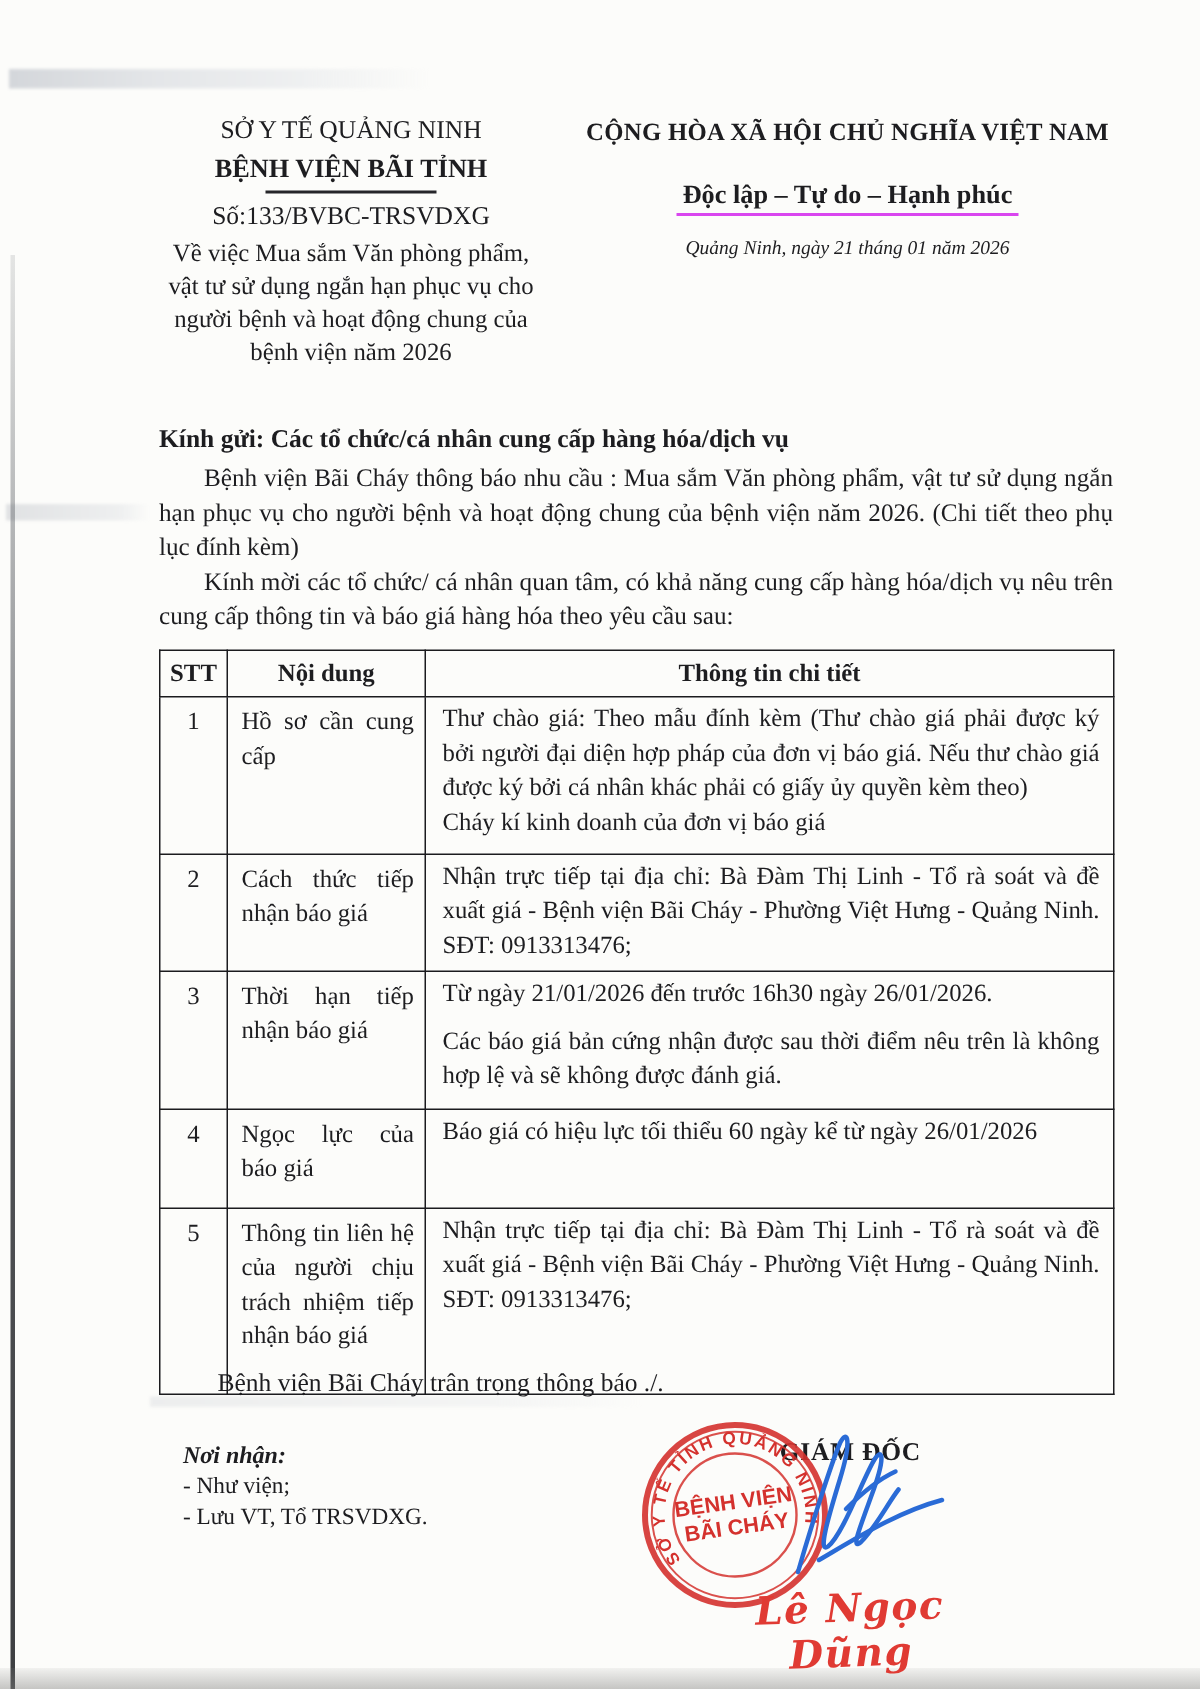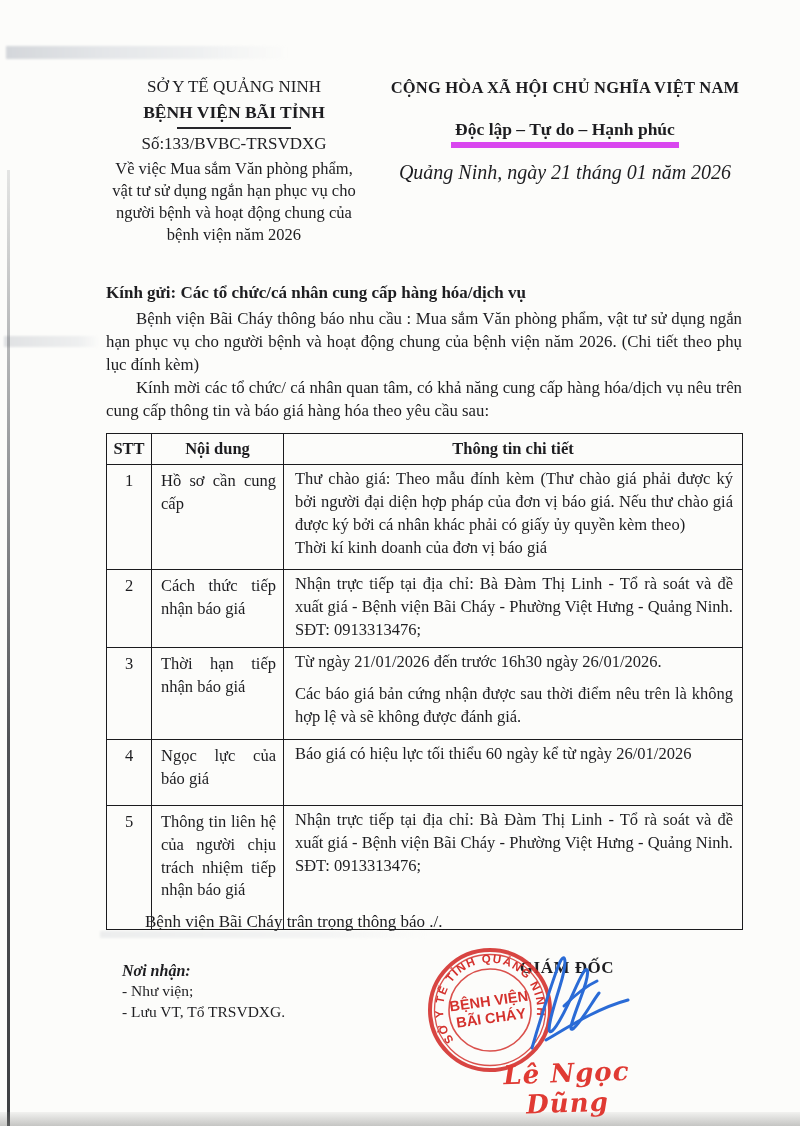--- a/index.html
+++ b/index.html
@@ -25,22 +25,22 @@
   
   .hdr-left{position:absolute; left:88px; top:76px; width:292px; text-align:center; line-height:1.28;}
   .org-dept{font-size:17px;}
   .org-name{font-size:17.5px; font-weight:bold; margin-top:3px;}
   .org-rule{width:114px; height:2px; background:#26262a; margin:4px auto 4px;}
   .ref-number{font-size:17px;}
   .doc-subject{width:256px; margin:3px auto 0; font-size:16.5px; line-height:1.33;}
   .hdr-right{position:absolute; left:362px; top:78px; width:406px; text-align:center;}
   .nation-line{font-size:16.5px; font-weight:bold; letter-spacing:.2px;}
   .motto-line{display:inline-block; font-size:17.5px; font-weight:bold;
-    border-bottom:6px solid #d946ef; padding:1px 4px 2px; margin-top:2px;}
-  .date-line{font-size:20px; font-style:italic; margin-top:13px;}
+    border-bottom:2px solid #d946ef; padding:1px 4px 2px; margin-top:2px;}
+  .date-line{font-size:13px; font-style:italic; margin-top:13px;}
   
   .doc-main{position:absolute; left:106px; top:283px; width:636px;}
   .salutation{text-align:left; font-weight:bold; font-size:17px; margin:0 0 4px;}
   .para{font-size:16.8px; line-height:1.37; text-align:justify; text-indent:30px; margin:0;}
   
   table.quote{border-collapse:collapse; table-layout:fixed; width:636px; margin-top:11px;}
   table.quote col.c1{width:45px;} table.quote col.c2{width:132px;} table.quote col.c3{width:459px;}
   table.quote th, table.quote td{border:1.6px solid #1b1b1e; vertical-align:top; font-size:16.5px;}
   table.quote th{font-weight:bold; text-align:center; height:26px; padding:2px 3px; vertical-align:middle;}
   td.stt{text-align:center; padding-top:6px;}
@@ -105,21 +105,21 @@
           <th>Nội dung</th>
           <th>Thông tin chi tiết</th>
         </tr>
       </thead>
       <tbody>
         <tr class="r1">
           <td class="stt">1</td>
           <td class="topic">Hồ sơ cần cung cấp</td>
           <td class="detail">
             <p>Thư chào giá: Theo mẫu đính kèm (Thư chào giá phải được ký bởi người đại diện hợp pháp của đơn vị báo giá. Nếu thư chào giá được ký bởi cá nhân khác phải có giấy ủy quyền kèm theo)</p>
-            <p>Thời kí kinh doanh của đơn vị báo giá</p>
+            <p>Cháy kí kinh doanh của đơn vị báo giá</p>
           </td>
         </tr>
         <tr class="r2">
           <td class="stt">2</td>
           <td class="topic">Cách thức tiếp nhận báo giá</td>
           <td class="detail">
             <p>Nhận trực tiếp tại địa chỉ: Bà Đàm Thị Linh - Tổ rà soát và đề xuất giá - Bệnh viện Bãi Cháy - Phường Việt Hưng - Quảng Ninh. SĐT: 0913313476;</p>
           </td>
         </tr>
         <tr class="r3">

